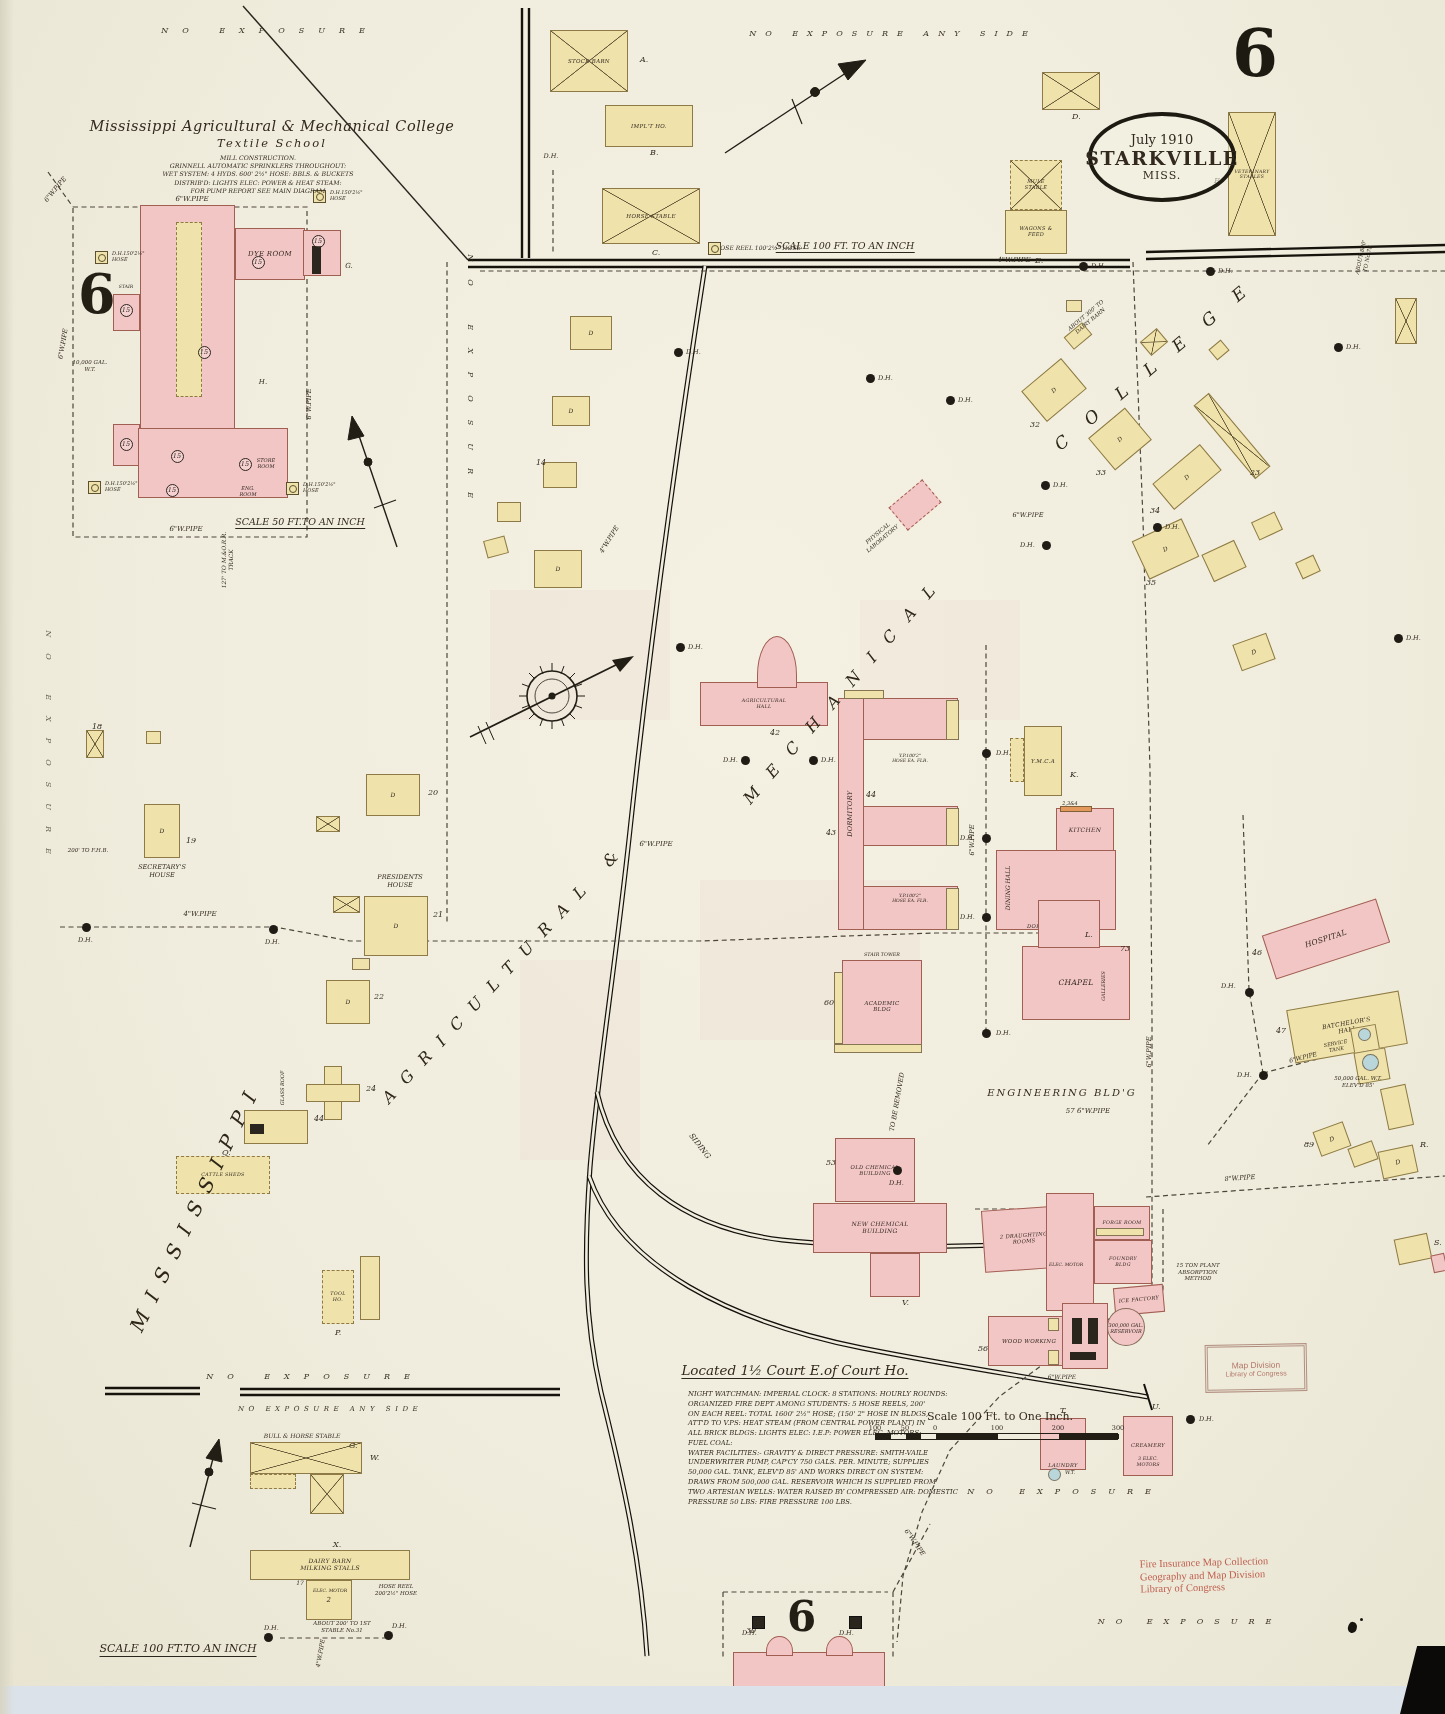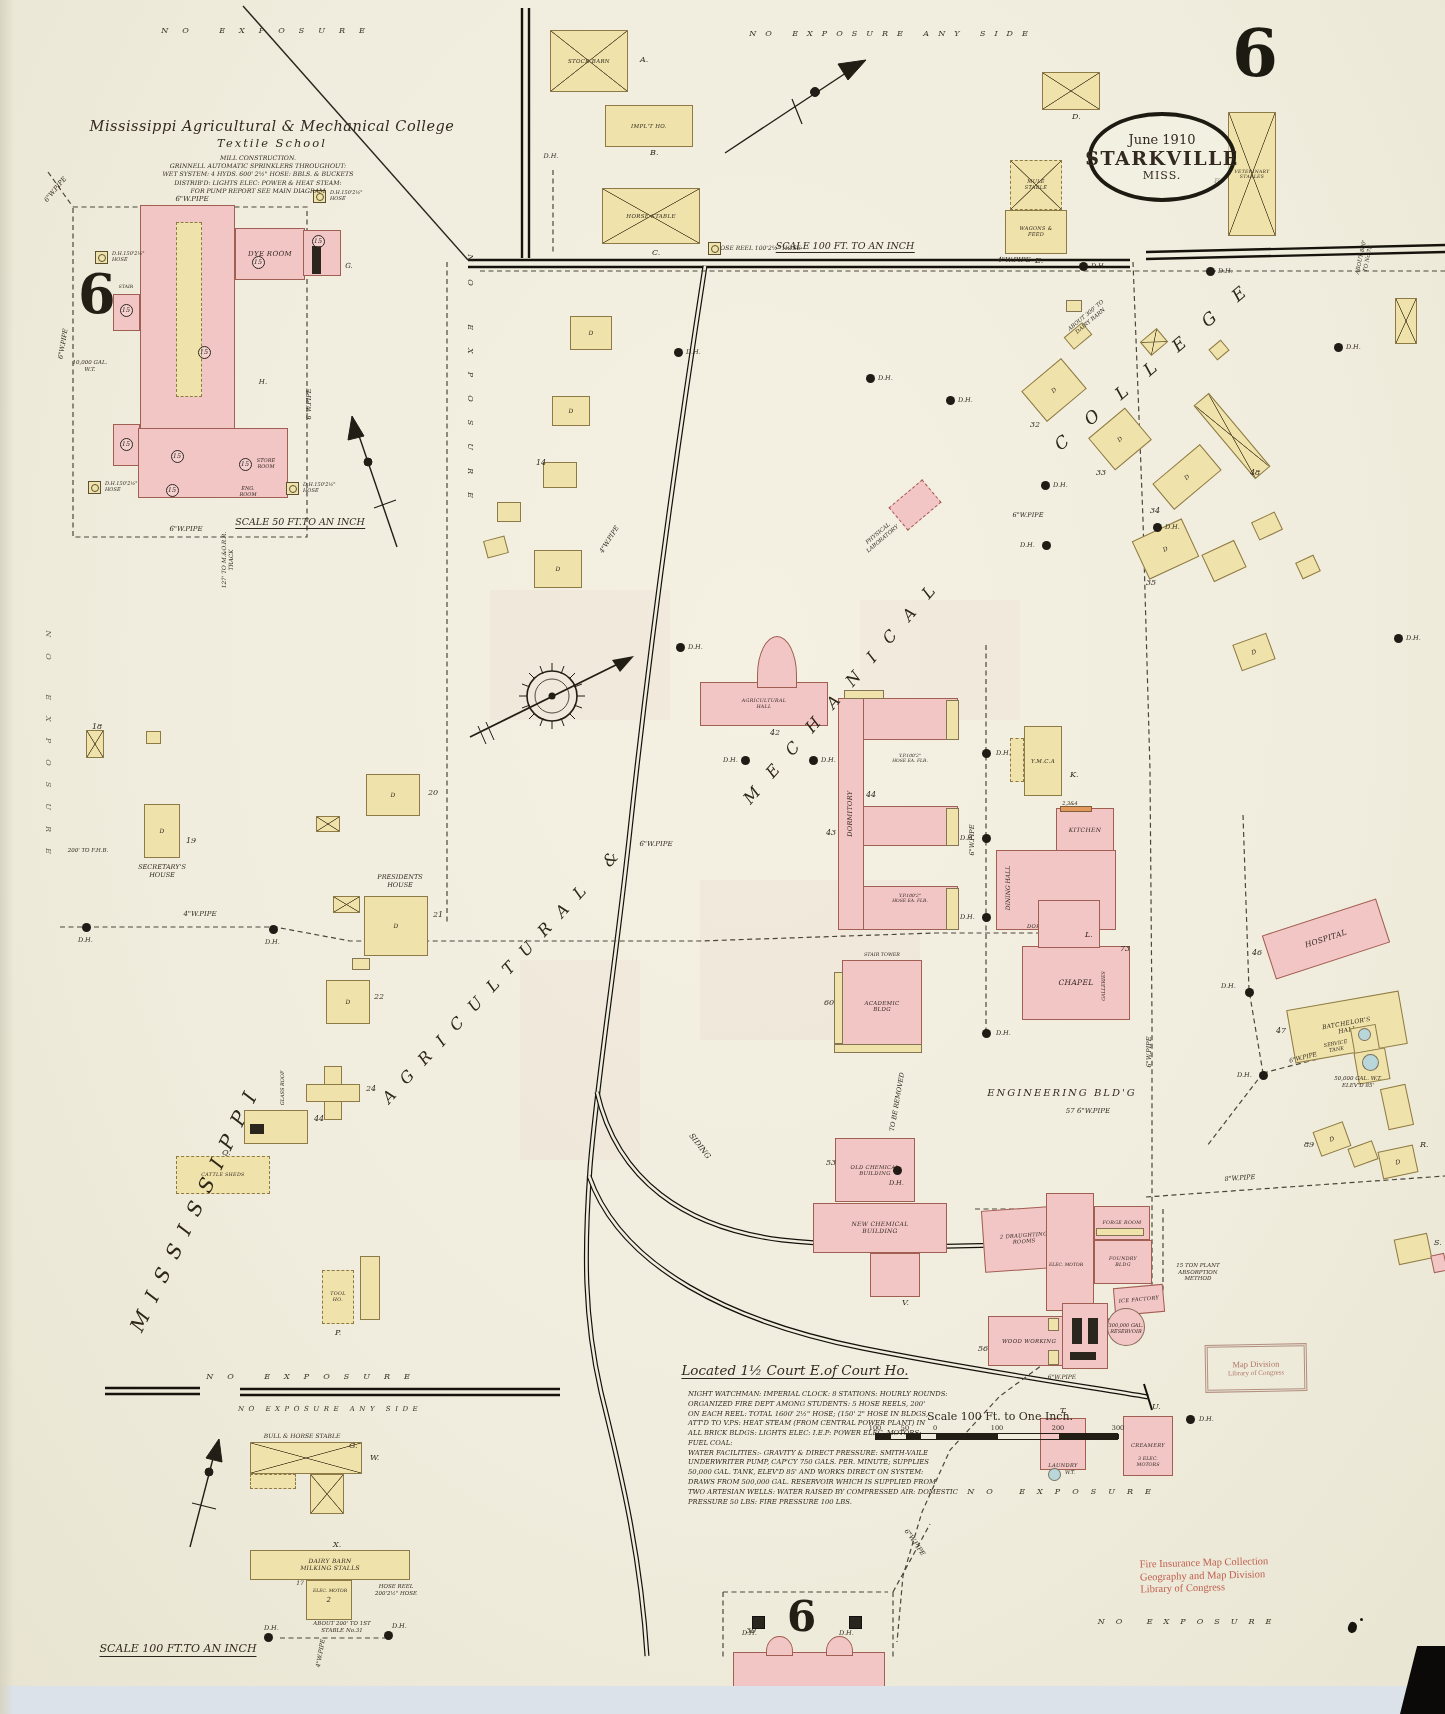--- a/index.html
+++ b/index.html
@@ -47,21 +47,21 @@
   #located-lines{position:absolute;left:688px;top:1390px;z-index:6;}
   #located-lines div{font-size:6.8px;font-style:italic;line-height:1.44;white-space:nowrap;}
   .bar-title{position:absolute;left:1000px;top:1410px;transform:translateX(-50%);font-size:11px;z-index:6;white-space:nowrap;}
   #bar-ticks span{position:absolute;font-size:6.5px;transform:translateX(-50%);z-index:6;}
   .bar{position:absolute;left:875px;top:1433px;width:243px;height:7px;border:1px solid #221e16;box-sizing:border-box;z-index:6;}
   .bar i{position:absolute;top:0;bottom:0;background:#221e16;}
   .stamp-red{position:absolute;left:1140px;top:1556px;width:190px;transform:rotate(-1.5deg);z-index:9;
              font-family:"Liberation Serif",serif;color:rgba(180,64,48,.82);font-size:10.5px;line-height:1.2;}
   .stamp-box{position:absolute;left:1205px;top:1344px;width:96px;height:42px;border:3px double rgba(130,70,55,.55);z-index:9;
              display:flex;flex-direction:column;align-items:center;justify-content:center;transform:rotate(-1deg);}
-  .stamp-box div{color:rgba(150,62,48,.68);font-family:Liberation Serif, serif;}
+  .stamp-box div{color:rgba(150,62,48,.68);font-family:Liberation Sans, sans-serif;}
   .sb1{font-size:8.5px;} .sb2{font-size:7px;}
   .strip-blue{position:absolute;left:0;top:1686px;width:1445px;height:28px;background:#dbe2ea;z-index:40;}
   .corner-black{position:absolute;left:1400px;top:1646px;width:45px;height:68px;background:#0b0a08;z-index:45;
                 clip-path:polygon(38% 0,100% 0,100% 100%,0 100%);}
   .blot{position:absolute;left:1348px;top:1622px;width:9px;height:11px;background:#18150f;border-radius:45% 60% 50% 55%;transform:rotate(24deg);z-index:10;}
   .blot2{position:absolute;left:1360px;top:1618px;width:3px;height:3px;background:#18150f;border-radius:50%;z-index:10;}
 </style>
 </head>
 <body>
 
@@ -488,21 +488,21 @@
       <div class="tg" style="left: 428px; top: 788px;">20</div>
       <div class="tg" style="left: 433px; top: 910px;">21</div>
       <div class="tg" style="left: 374px; top: 992px;">22</div>
       <div class="tg" style="left: 366px; top: 1084px;">24</div>
       <div class="tg" style="left: 314px; top: 1114px;">44</div>
       <div class="tg" style="left: 746px; top: 1626px;">30</div>
       <div class="tg" style="left: 1030px; top: 420px;">32</div>
       <div class="tg" style="left: 1096px; top: 468px;">33</div>
       <div class="tg" style="left: 1150px; top: 506px;">34</div>
       <div class="tg" style="left: 1146px; top: 578px;">35</div>
-      <div class="tg" style="left: 1250px; top: 468px;">48</div>
+      <div class="tg" style="left: 1250px; top: 468px;">23</div>
       <div class="tg" style="left: 770px; top: 728px;">42</div>
       <div class="tg" style="left: 826px; top: 828px;">43</div>
       <div class="tg" style="left: 866px; top: 790px;">44</div>
       <div class="tg" style="left: 1252px; top: 948px;">46</div>
       <div class="tg" style="left: 1276px; top: 1026px;">47</div>
       <div class="tg" style="left: 1304px; top: 1140px;">89</div>
       <div class="tg" style="left: 826px; top: 1158px;">53</div>
       <div class="tg" style="left: 978px; top: 1344px;">56</div>
       <div class="tg" style="left: 824px; top: 998px;">60</div>
       <div class="tg" style="left: 1120px; top: 944px;">73</div>
@@ -583,21 +583,21 @@
       <div class="hbx" style="left: 708px; top: 242px;"></div>
       <div class="hbd" style="left: 752px; top: 1616px;"></div>
       <div class="dhl" style="left: 742px; top: 1629px;">D.H.</div>
       <div class="hbd" style="left: 849px; top: 1616px;"></div>
       <div class="dhl" style="left: 839px; top: 1629px;">D.H.</div>
     </div>
 
   <div class="sheet-num">6</div>
 
   <div class="oval">
-    <div class="ov1">June 1910</div>
+    <div class="ov1">July 1910</div>
     <div class="ov2">STARKVILLE</div>
     <div class="ov3">MISS.</div>
   </div>
 
   <div class="ins-t1">Mississippi Agricultural &amp; Mechanical College</div>
   <div class="ins-t2">Textile School</div>
   <div id="inset-notes">
       <div>MILL CONSTRUCTION.</div>
       <div>GRINNELL AUTOMATIC SPRINKLERS THROUGHOUT:</div>
       <div>WET SYSTEM: 4 HYDS. 600' 2½" HOSE: BBLS. &amp; BUCKETS</div>

